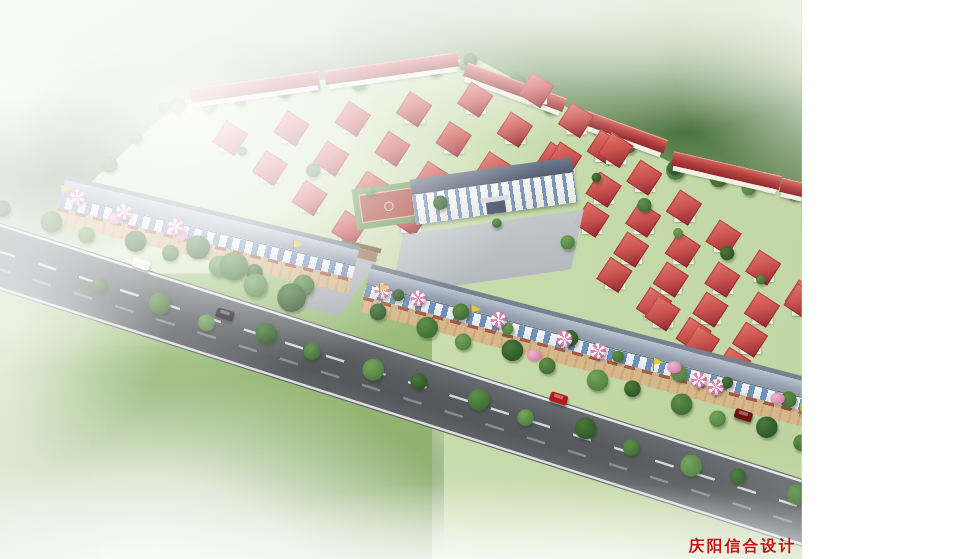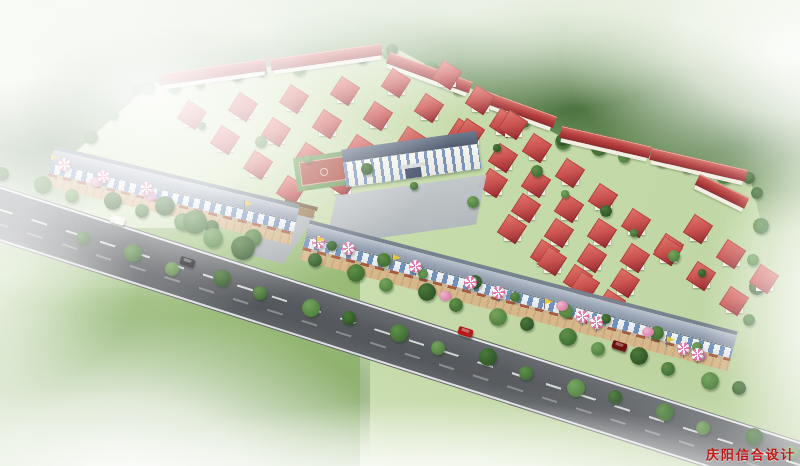--- a/index.html
+++ b/index.html
@@ -1,16 +1,16 @@
 <!DOCTYPE html>
 <html><head>
 <meta charset="utf-8">
 <style>
   html,body{margin:0;padding:0;background:#fff;}
-  #scene{position:relative;width:800px;height:466px;overflow:hidden;
+  #scene{position:relative;width:668px;height:466px;overflow:hidden;
          font-family:"DejaVu Sans",sans-serif;background:#dfe9d2;}
   #scene *{position:absolute;box-sizing:border-box;}
   .bg{left:0;top:0;width:800px;height:466px;
       background:linear-gradient(105deg,#e3ecd6 0%,#cfe1b4 35%,#c0d6a2 70%,#b9d09c 100%);}
   .forest-top{left:0;top:0;width:800px;height:235px;background:
     radial-gradient(190px 95px at 6% 62%,rgba(66,106,56,.85),transparent 72%),
     radial-gradient(270px 115px at 26% 46%,rgba(56,96,48,.9),transparent 72%),
     radial-gradient(250px 105px at 48% 36%,rgba(72,116,60,.85),transparent 72%),
     radial-gradient(310px 135px at 71% 46%,rgba(62,103,52,.88),transparent 74%),
     radial-gradient(270px 125px at 92% 62%,rgba(68,110,56,.85),transparent 74%),

